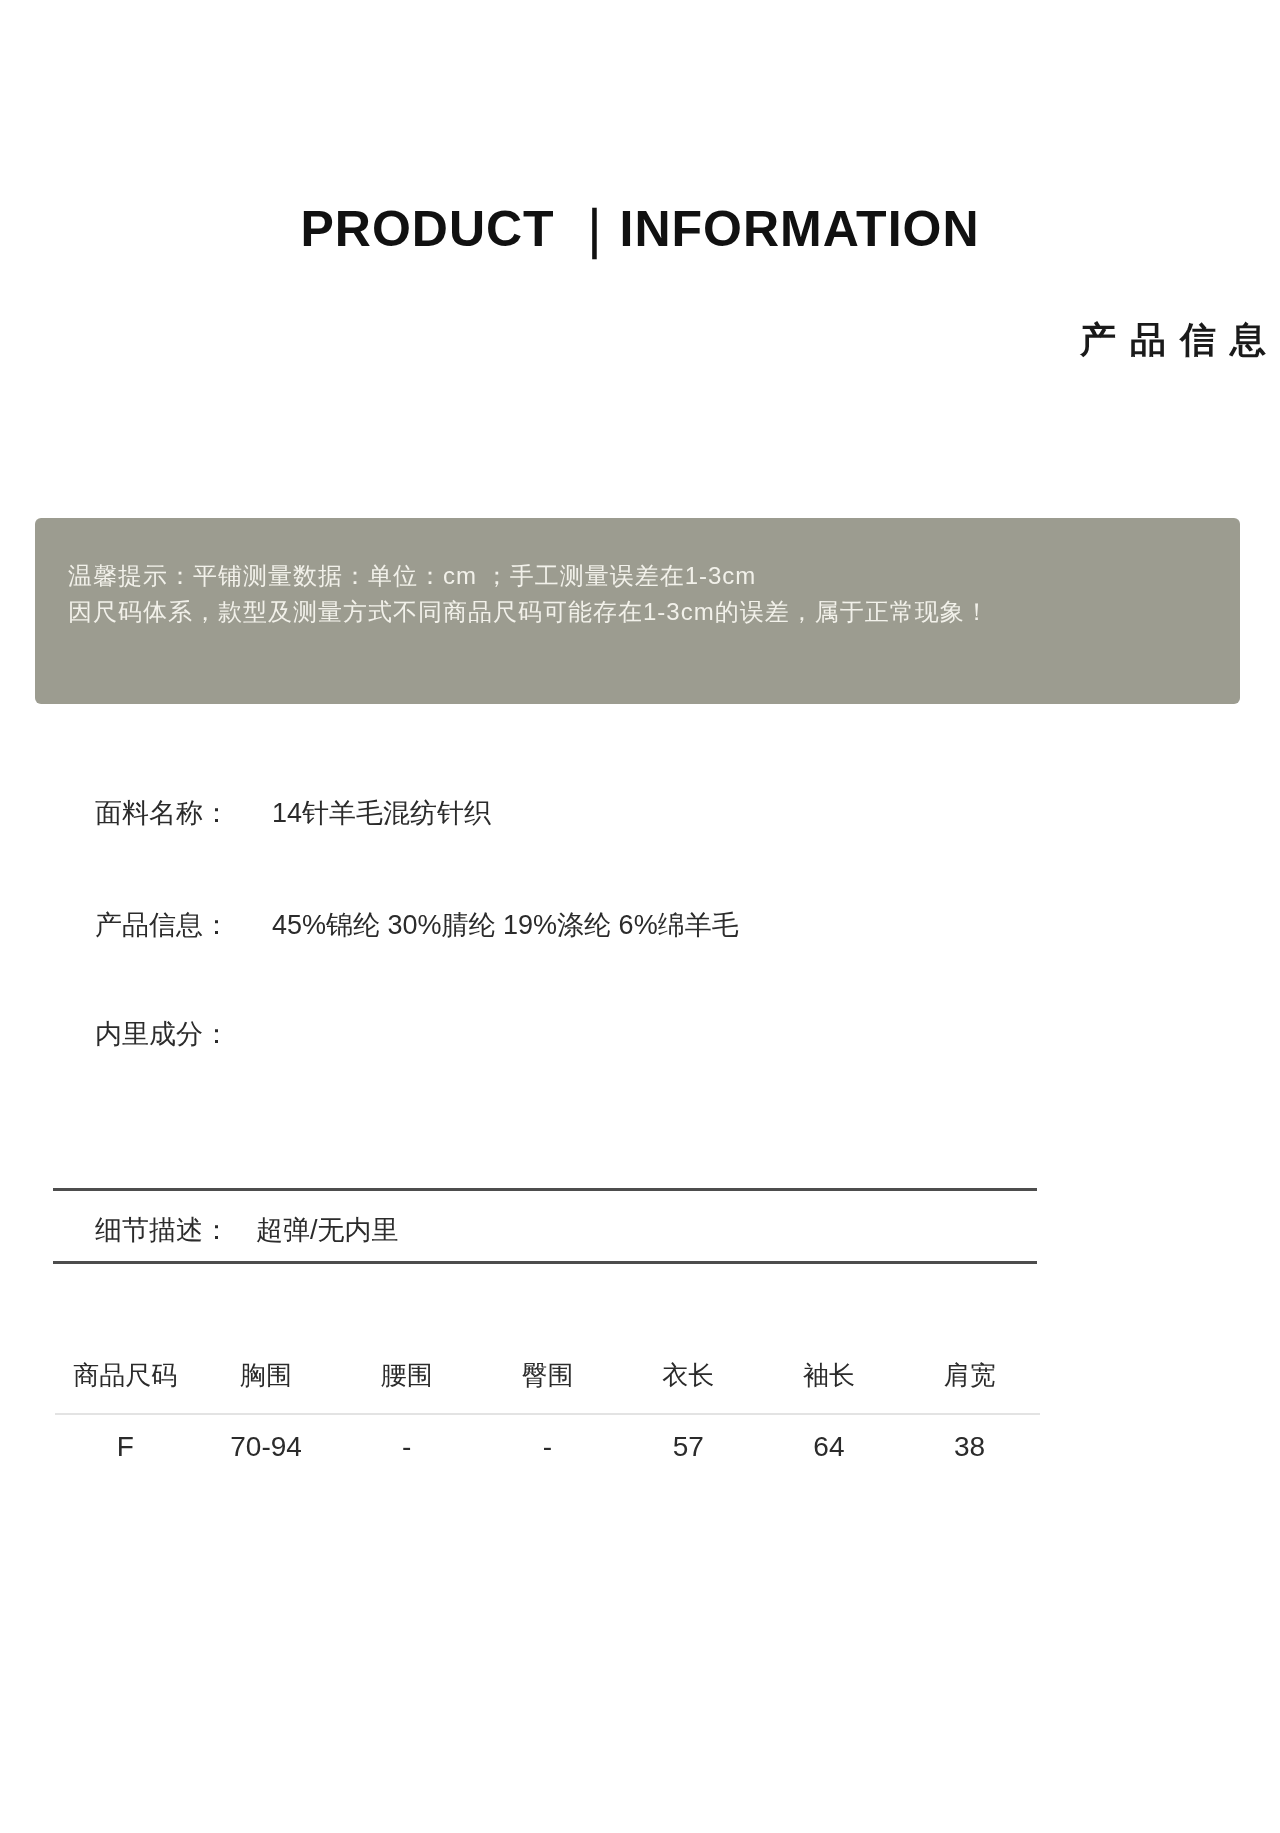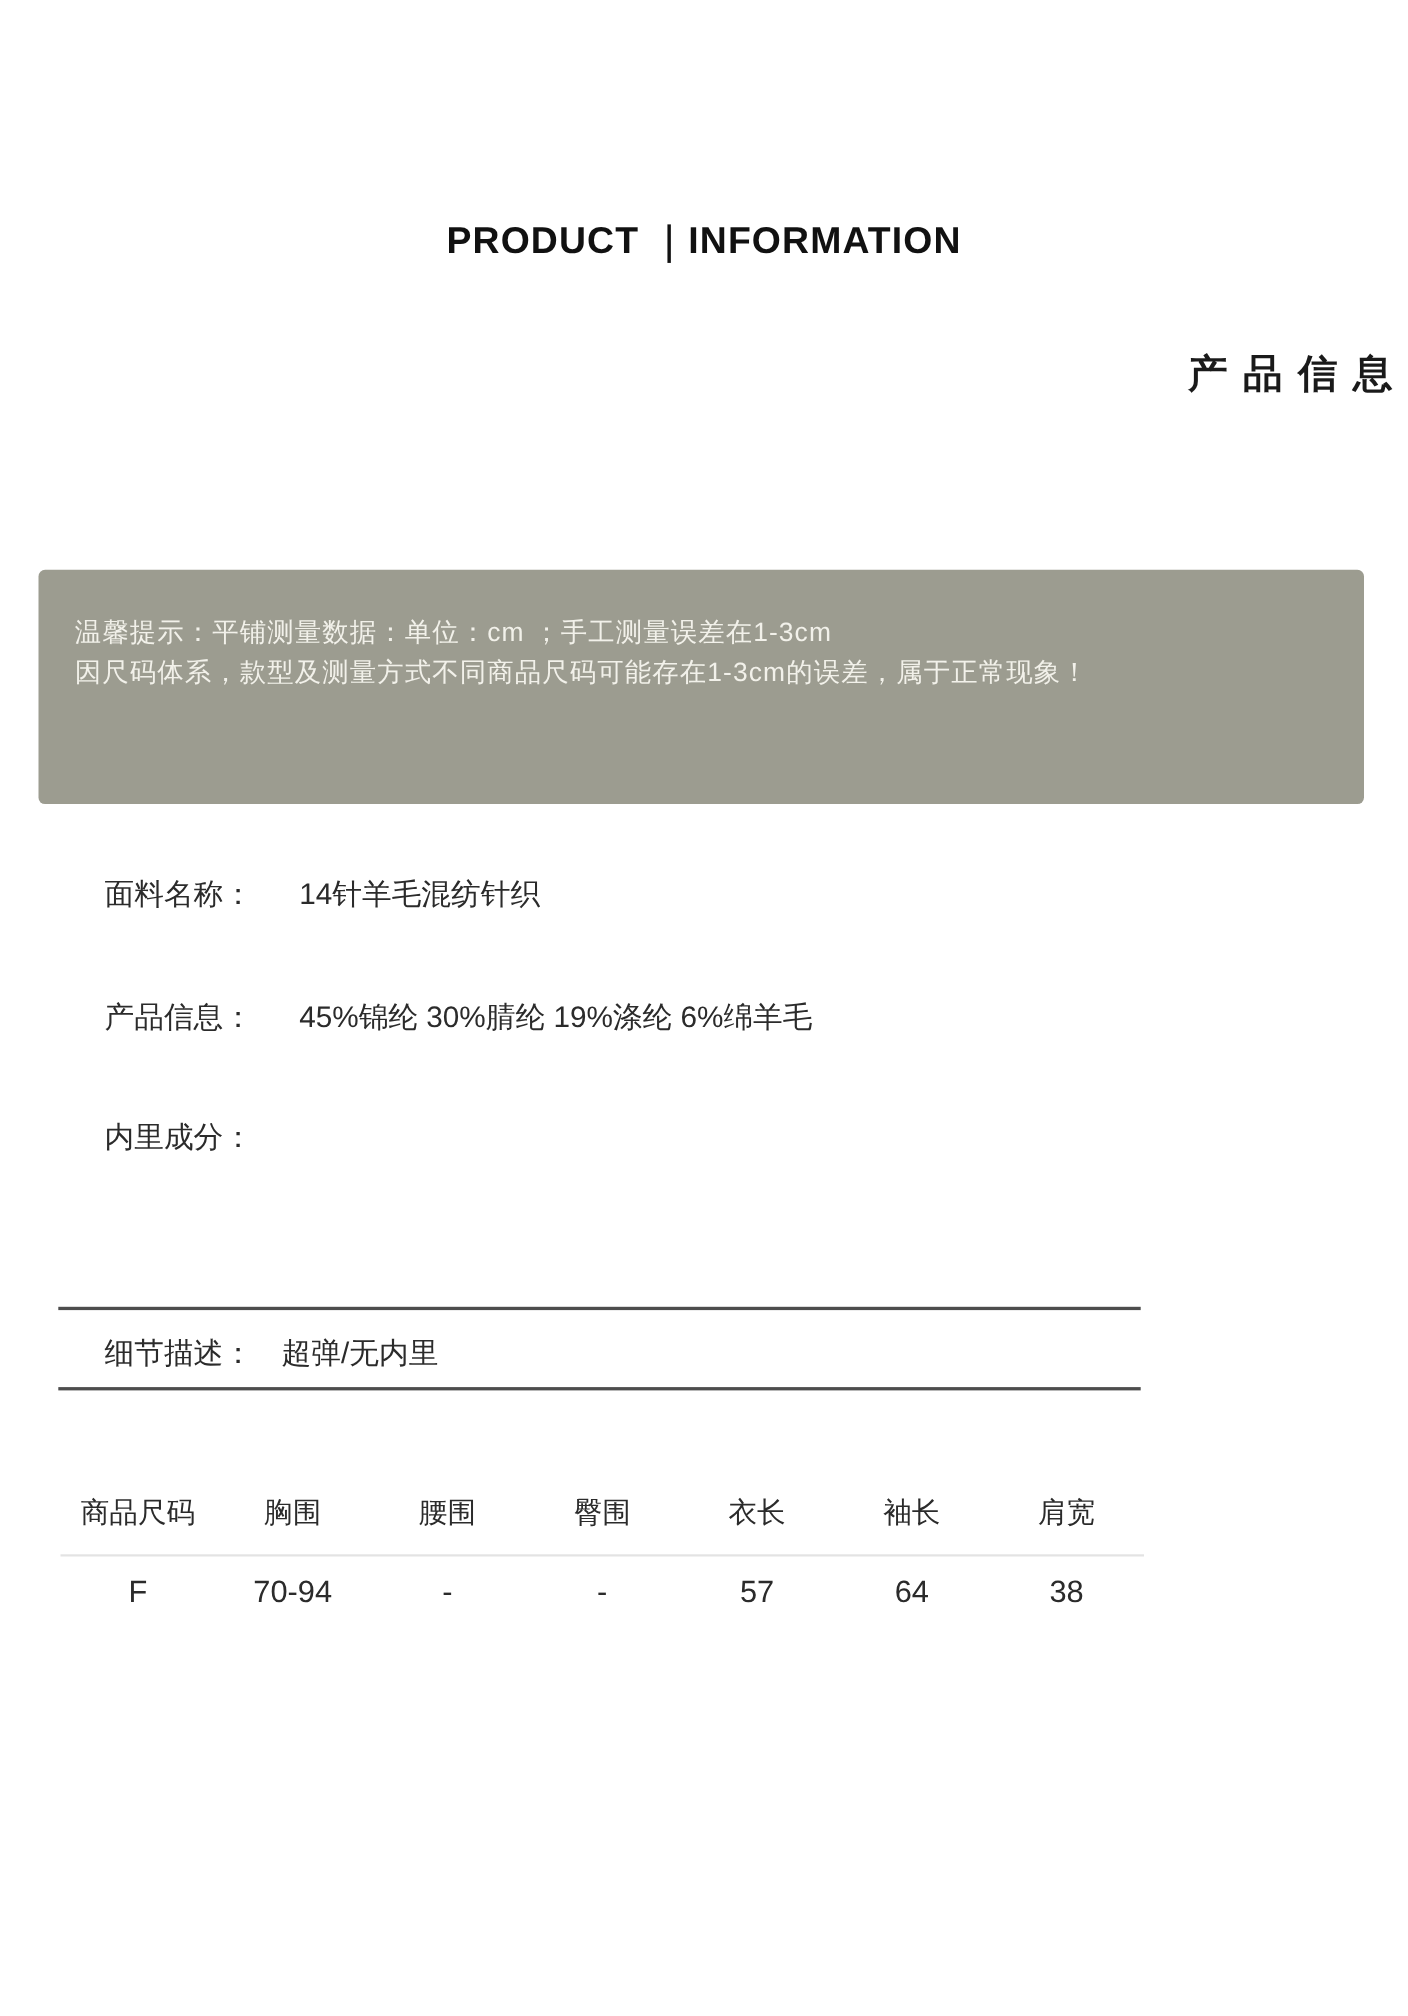--- a/index.html
+++ b/index.html
@@ -12,21 +12,21 @@
     font-family: "Liberation Sans", "DejaVu Sans", sans-serif;
     color: #2f2f2f;
     overflow: hidden;
   }
   .title {
     position: absolute;
     top: 196px;
     left: 0;
     width: 100%;
     text-align: center;
-    font-size: 34px;
+    font-size: 50px;
     font-weight: 800;
     letter-spacing: 1px;
     color: #111111;
     font-stretch: condensed;
   }
   .subtitle {
     position: absolute;
     top: 316px;
     left: 0;
     width: 100%;
@@ -35,21 +35,21 @@
     font-weight: 700;
     letter-spacing: 14px;
     text-indent: 14px;
     color: #1a1a1a;
   }
   .notice-box {
     position: absolute;
     top: 518px;
     left: 35px;
     width: 1205px;
-    height: 213px;
+    height: 186px;
     box-sizing: border-box;
     background: #9c9c90;
     border-radius: 6px;
     padding: 40px 32px 0 33px;
   }
   .notice-line {
     font-size: 24px;
     line-height: 35.5px;
     color: #f2f1ea;
     letter-spacing: 1px;

